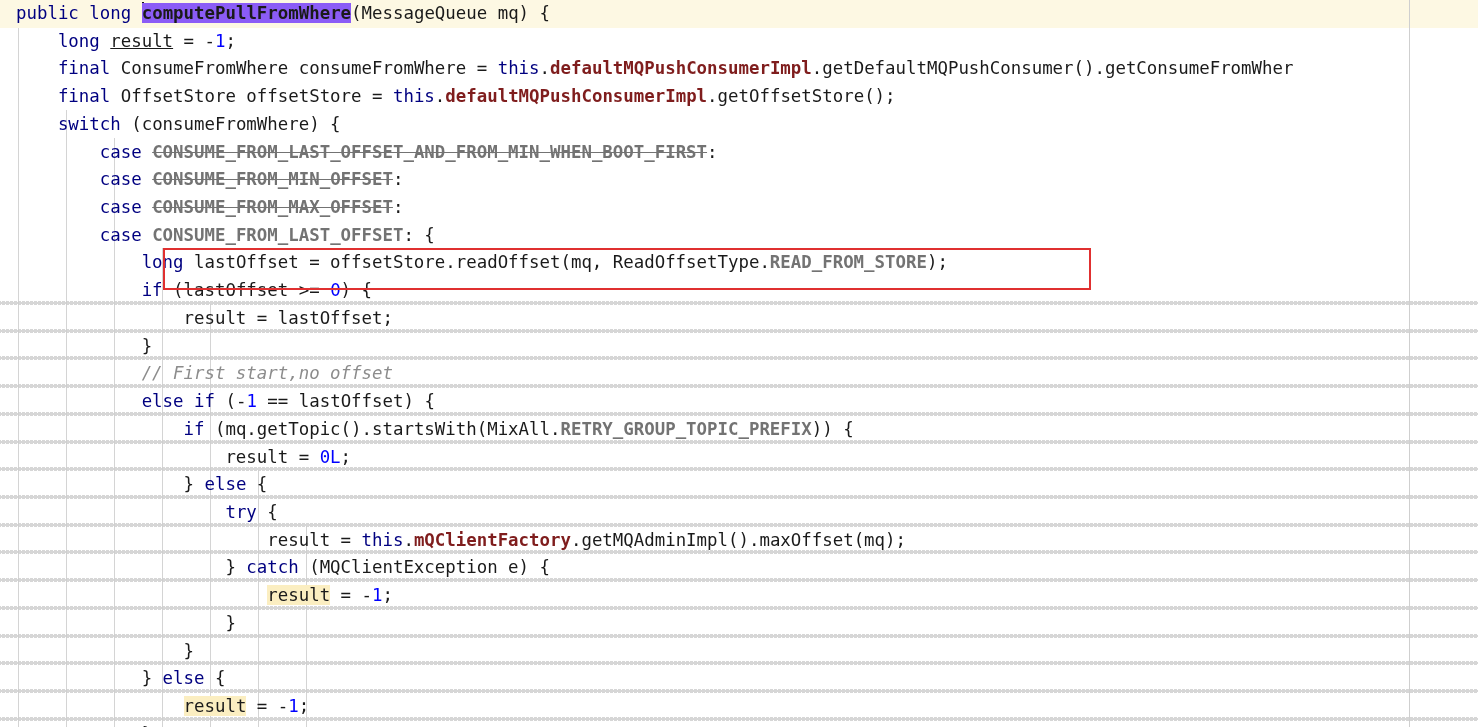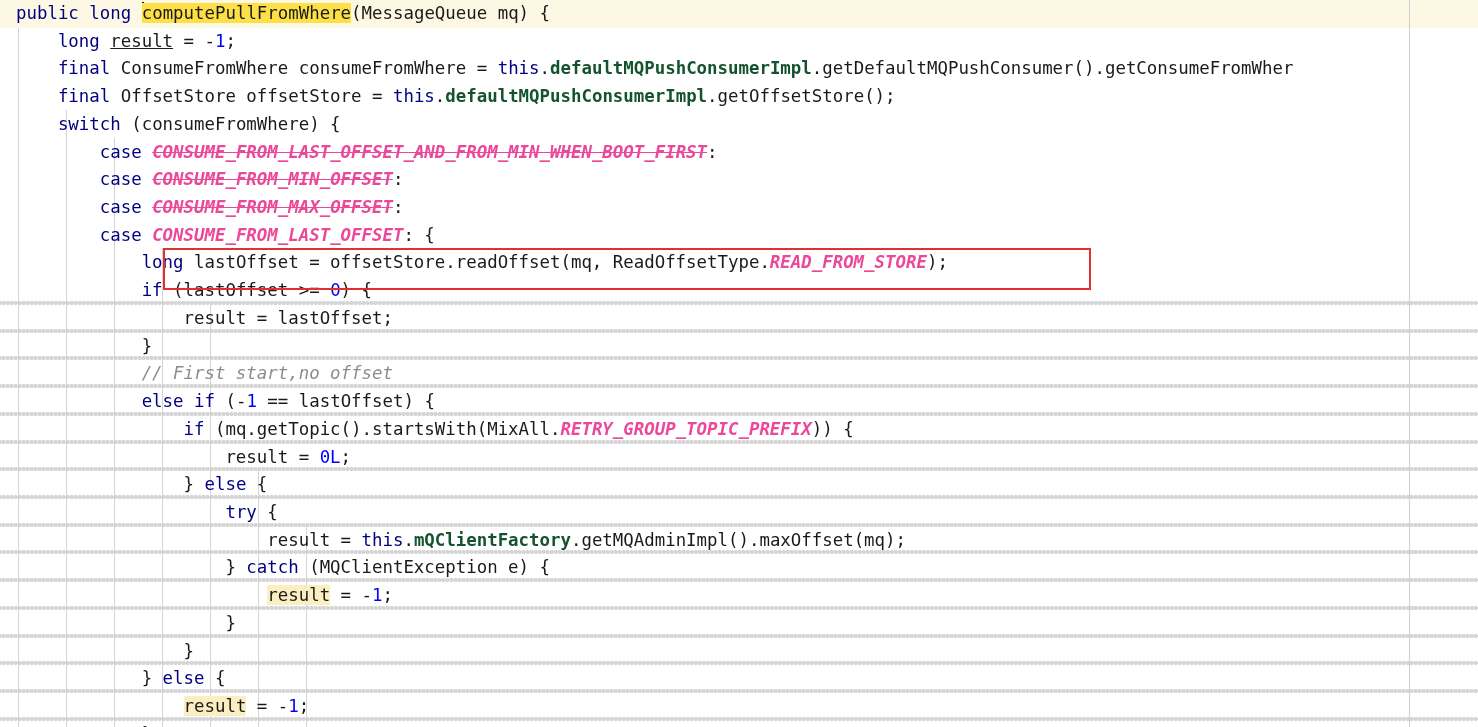--- a/index.html
+++ b/index.html
@@ -62,27 +62,27 @@
 
   
   .line.current {
     background: #fdf8e3;
   }
 
   
   .kw      { color: #000080; font-weight: normal; }          
   .plain   { color: #1a1a1a; }                              
   .num     { color: #0000ff; }                              
-  .field   { color: #14532d; font-weight: bold; }           
-  .konst   { color: #ec4899; font-weight: bold; font-style: italic; }  
+  .field   { color: #7f1d1d; font-weight: bold; }           
+  .konst   { color: #737373; font-weight: bold; }  
   .konst.deprecated { text-decoration: line-through; }
   .cmt     { color: #8c8c8c; font-style: italic; }          
   .localvar{ color: #1a1a1a; text-decoration: underline; }  
   .hl      { background: #fbeec1; }                          
-  .sel     { background: #fde047; }                          
+  .sel     { background: #8b5cf6; font-weight: bold; }                          
 
   
   .caret {
     display: inline-block;
     width: 0;
     border-left: 2px solid #111111;
     height: 21px;
     vertical-align: -4px;
     margin-right: -2px;
   }

